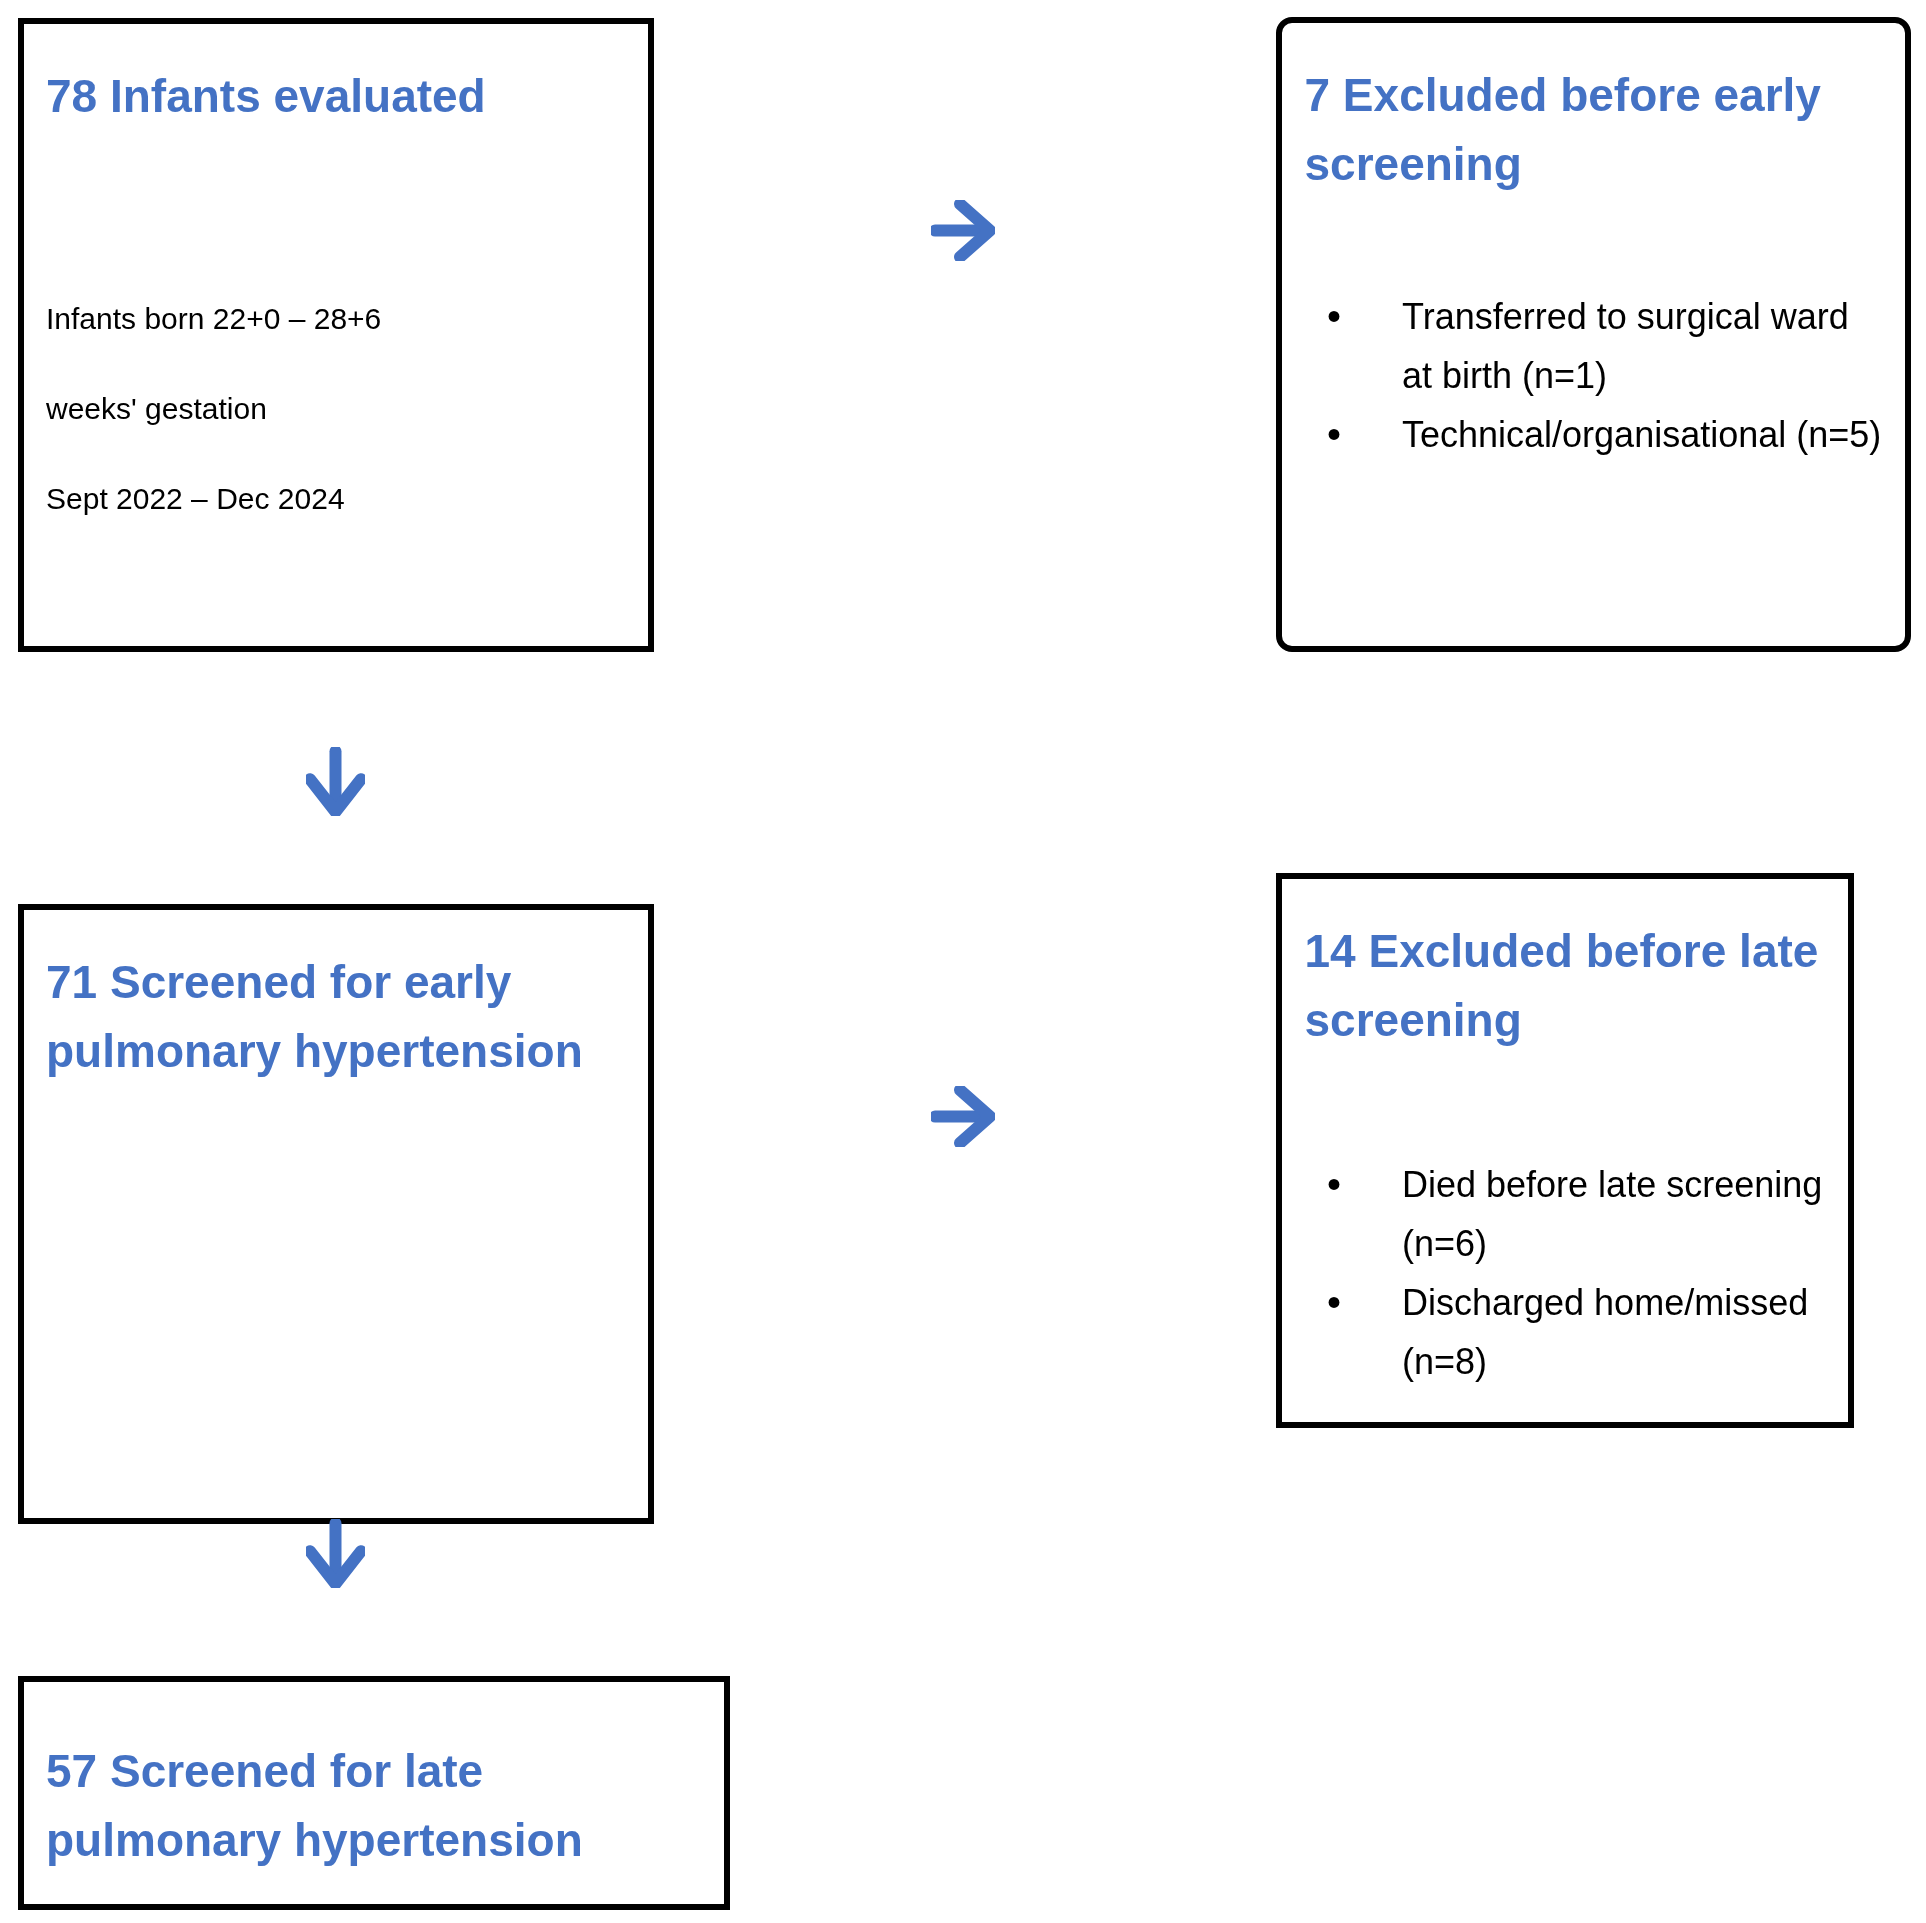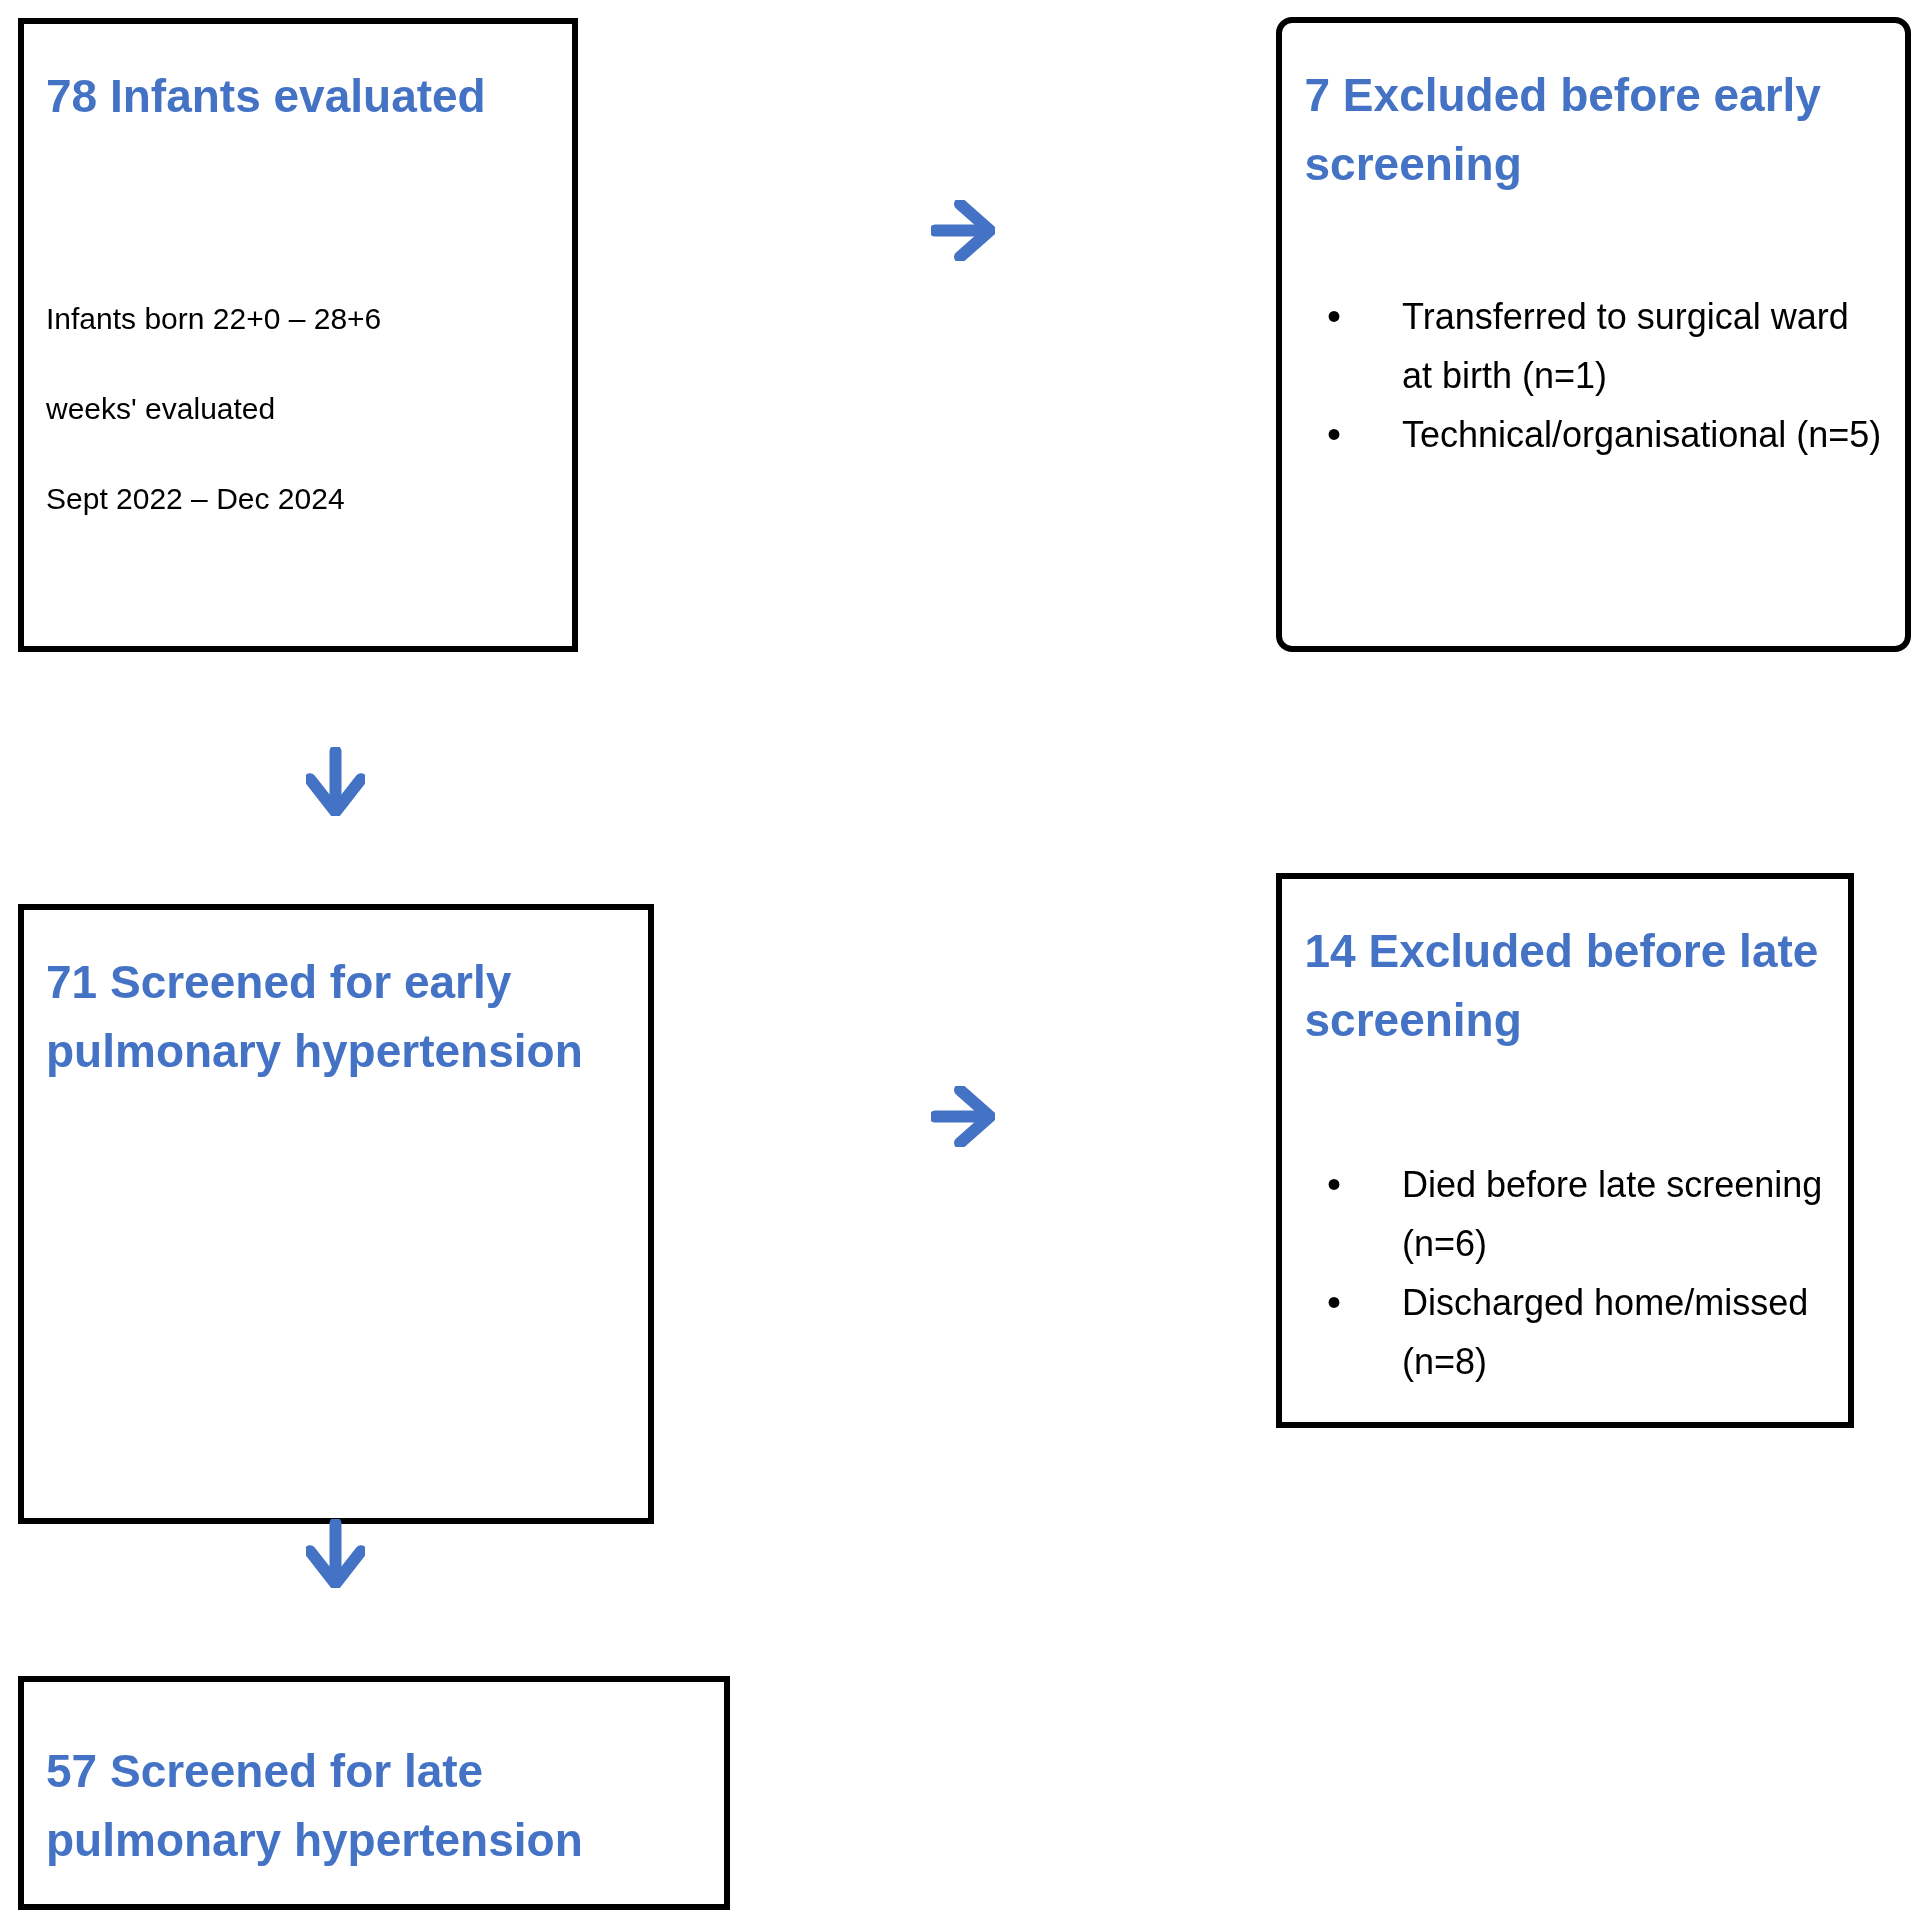--- a/index.html
+++ b/index.html
@@ -22,21 +22,21 @@
     background: #FFFFFF;
     padding: 38px 22.5px 20px 22.5px;
   }
   .node-title {
     margin: 0;
     font-size: 46px;
     line-height: 69px;
     font-weight: bold;
     color: #4472C4;
   }
-  #box-evaluated   { left: 17.5px;   top: 17.5px;   width: 560px; height: 634px; }
+  #box-evaluated   { left: 17.5px;   top: 17.5px;   width: 636px; height: 634px; }
   #box-excluded-early { left: 1276px; top: 17px;   width: 635px; height: 635px; border-radius: 16px; }
   #box-screened-early { left: 17.5px;   top: 904px; width: 636px; height: 620px; }
   #box-excluded-late  { left: 1276px; top: 873px; width: 578px; height: 555px; }
   #box-screened-late  { left: 17.5px;   top: 1676px; width: 712px; height: 234px; padding-top: 55px; }
 
   .para-block {
     margin-top: 143px;
     font-size: 30px;
     line-height: 90px;
     color: #000000;
@@ -85,21 +85,21 @@
     stroke-linejoin: round;
   }
 </style>
 </head>
 <body>
 
 <div class="node" id="box-evaluated">
   <h2 class="node-title">78 Infants evaluated</h2>
   <div class="para-block">
     <div>Infants born 22+0 – 28+6</div>
-    <div>weeks' evaluated</div>
+    <div>weeks' gestation</div>
     <div>Sept 2022 – Dec 2024</div>
   </div>
 </div>
 
 <div class="node" id="box-excluded-early">
   <h2 class="node-title">7 Excluded before early screening</h2>
   <ul class="bullet-list">
     <li>Transferred to surgical ward at birth (n=1)</li>
     <li>Technical/organisational (n=5)</li>
   </ul>

